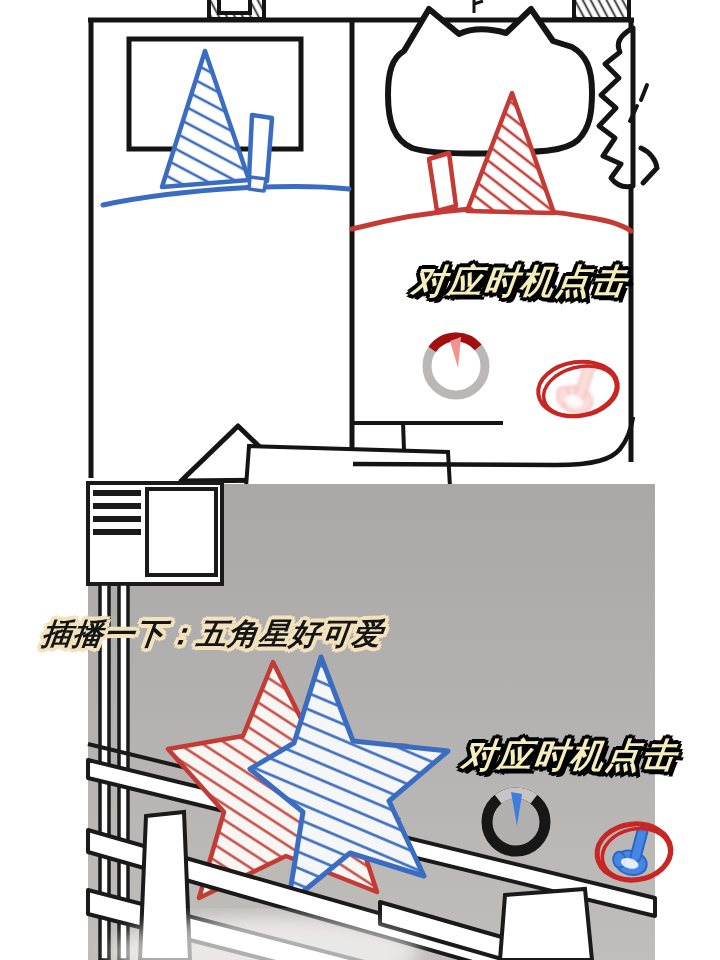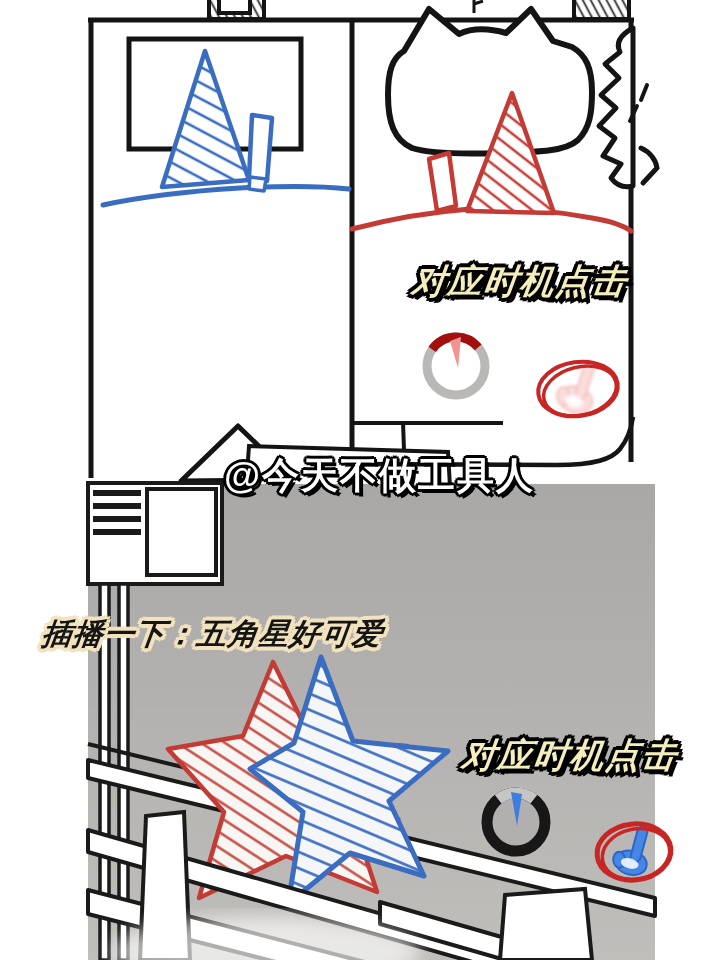--- a/index.html
+++ b/index.html
@@ -205,15 +205,14 @@
         <ellipse cx="634" cy="852" rx="37" ry="28" stroke-width="5" transform="rotate(-6 634 852)"></ellipse>
         <ellipse cx="636" cy="854" rx="34" ry="25" stroke-width="3.5" transform="rotate(-12 636 854)"></ellipse>
       </g>
     </g>
   </g>
 </svg>
 
 <div class="txt cream top-anno">对应时机点击</div>
 <div class="txt caption">插播一下：五角星好可爱</div>
 <div class="txt cream bottom-anno">对应时机点击</div>
-<div class="txt watermark">@今天不做工具人</div>
 
 </div>
 
 </body></html>

